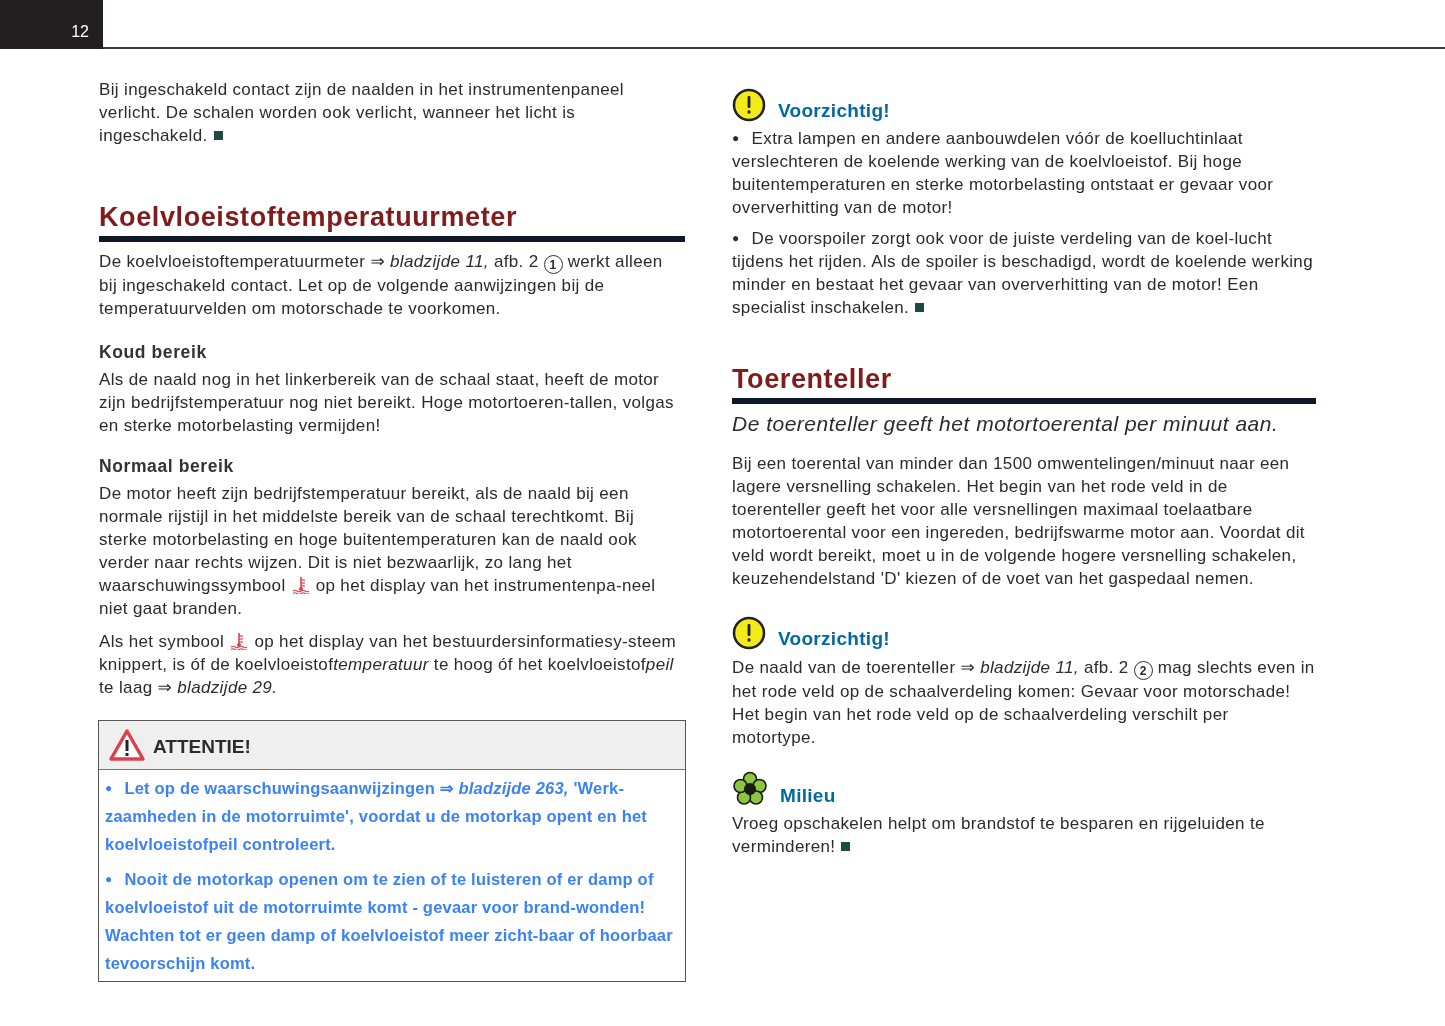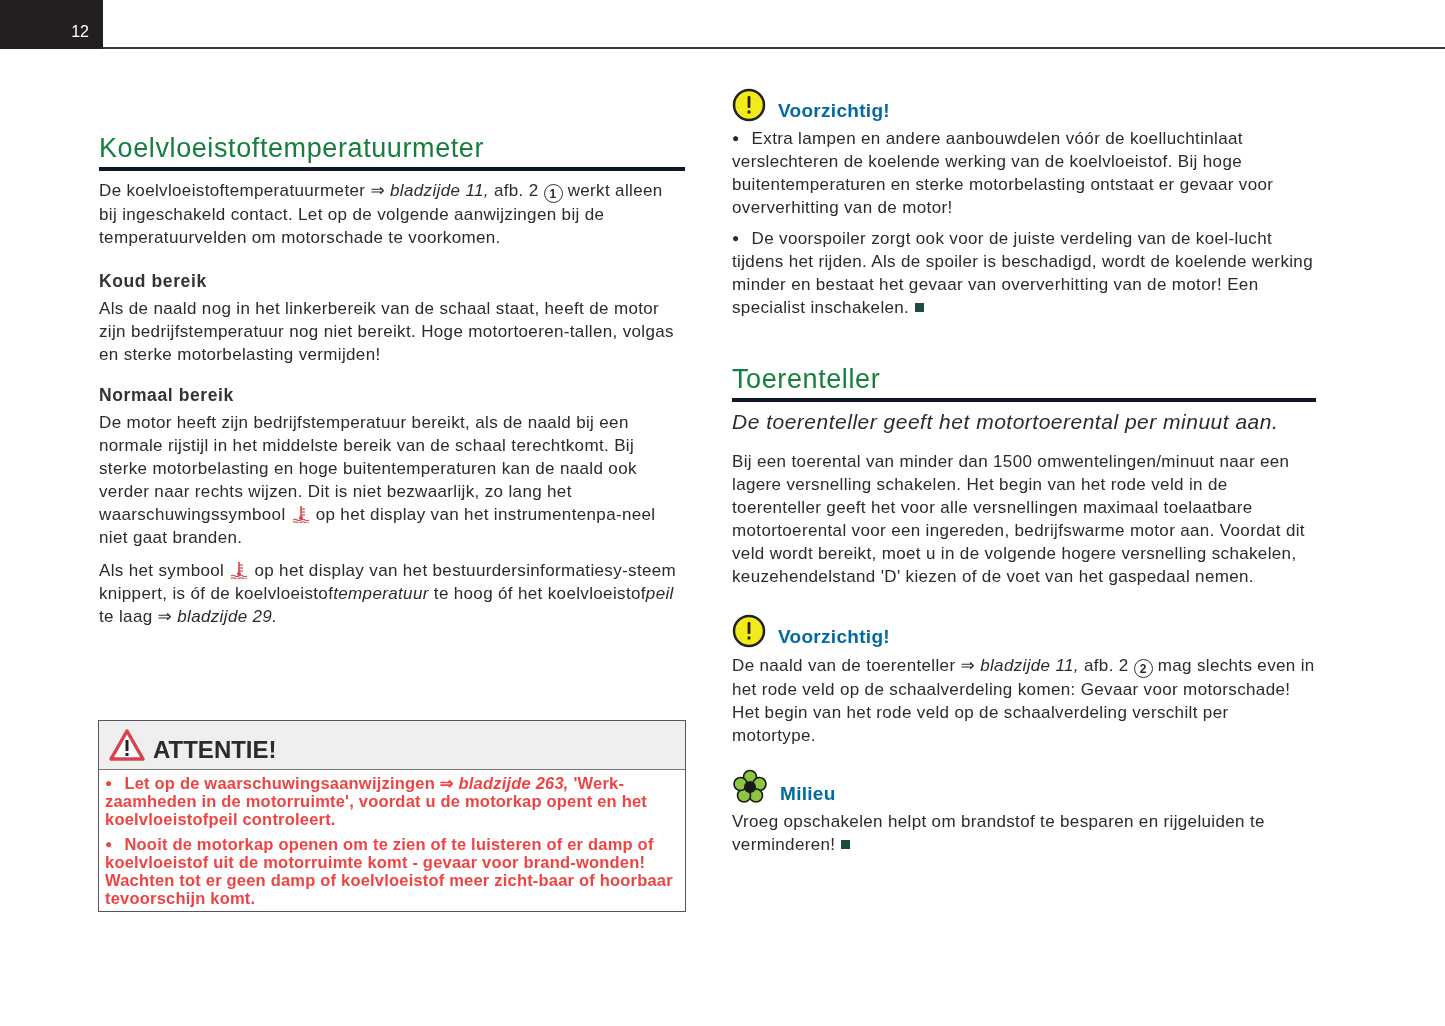--- a/index.html
+++ b/index.html
@@ -9,52 +9,53 @@
     .pagenum-box { position: absolute; left: 0; top: 0; width: 103px; height: 49px; background: #231f20; }
     .pagenum { position: absolute; right: 14px; bottom: 8px; color: #fff; font-size: 16px; }
     .topline { position: absolute; left: 103px; top: 47px; right: 0; height: 2px; background: #3a3a3a; }
 
     .col { position: absolute; top: 78px; }
     .col-left { left: 99px; width: 586px; }
     .col-right { left: 732px; width: 584px; }
 
     p { margin: 0; font-size: 17px; line-height: 23px; letter-spacing: 0.35px; }
     .mt8 { margin-top: 9px; }
-    .h1 { font-size: 27px; font-weight: normal; color: #15803d; letter-spacing: 0.6px;
-          padding-bottom: 3px; border-bottom: 4px solid #0f172a; margin: 0; line-height: 32px; }
+    .h1 { font-size: 27px; font-weight: bold; color: #7f1d1d; letter-spacing: 0.6px;
+          padding-bottom: 3px; border-bottom: 6px solid #0f172a; margin: 0; line-height: 32px; }
     .h3 { font-size: 17.5px; font-weight: bold; color: #333; letter-spacing: 0.6px; margin: 0 0 5px 0; line-height: 22px; }
     .it { font-style: italic; }
     .endmark { display: inline-block; width: 9px; height: 9px; background: #1e4a44; margin-left: 6px; vertical-align: 1px; }
     .circnum { display: inline-block; width: 19px; height: 19px; border: 1.5px solid #333; border-radius: 50%;
                font-size: 12px; line-height: 19px; text-align: center; vertical-align: -2px; box-sizing: border-box; font-weight: bold; }
     .thermo { display: inline-block; width: 20px; height: 18px; vertical-align: -3px; }
     .bullet::before { content: "\25CF"; font-size: 12px; margin-right: 12px; vertical-align: 2px; }
 
     .warnbox { position: absolute; left: 98px; top: 720px; width: 586px; border: 1px solid #555; background: #fff; }
     .warnhead { height: 48px; background: #f0efef; border-bottom: 1px solid #777; position: relative; }
     .warnhead svg { position: absolute; left: 9px; top: 7px; }
-    .warnhead .title { position: absolute; left: 54px; top: 15px; font-size: 24px; font-weight: bold; color: #2b2b2b; }
+    .warnhead .title { position: absolute; left: 54px; top: 15px; font-size: 19px; font-weight: bold; color: #2b2b2b; }
     .warnbody { padding: 4px 8px 4px 6px; }
-    .warnbody p { font-weight: bold; font-size: 16.5px; line-height: 18px; letter-spacing: 0.2px; color: #ef4444; }
+    .warnbody p { font-weight: bold; font-size: 16.5px; line-height: 28px; letter-spacing: 0.2px; color: #3b82f6; }
 
     .notehead { display: flex; align-items: flex-end; height: 36px; }
     .notehead .label { font-size: 19px; font-weight: bold; margin-left: 12px; color: #0369a1; letter-spacing: 0.3px; line-height: 22px; }
     .subtitle { font-size: 21px; font-style: italic; line-height: 28px; letter-spacing: 0.5px; margin: 6px 0 0 0; color: #2b2b2b; }
   </style>
 </head>
 <body>
 
 <div class="topbar">
   <div class="pagenum-box">
     <span class="pagenum">12</span>
   </div>
   <div class="topline"></div>
 </div>
 
 <div class="col col-left">
+  <p><span>Bij ingeschakeld contact zijn de naalden in het instrumentenpaneel verlicht. De schalen worden ook verlicht, wanneer het licht is ingeschakeld.</span><span class="endmark"></span></p>
 
   <h2 class="h1" style="margin-top:54px;">Koelvloeistoftemperatuurmeter</h2>
 
   <p style="margin-top:8px;"><span>De koelvloeistoftemperatuurmeter ⇒ </span><span class="it">bladzijde 11,</span><span> afb. 2 </span><span class="circnum">1</span><span> werkt alleen bij ingeschakeld contact. Let op de volgende aanwijzingen bij de temperatuurvelden om motorschade te voorkomen.</span></p>
 
   <h3 class="h3" style="margin-top:21px;">Koud bereik</h3>
   <p>Als de naald nog in het linkerbereik van de schaal staat, heeft de motor zijn bedrijfstemperatuur nog niet bereikt. Hoge motortoeren-tallen, volgas en sterke motorbelasting vermijden!</p>
 
   <h3 class="h3" style="margin-top:18px;">Normaal bereik</h3>
   <p><span>De motor heeft zijn bedrijfstemperatuur bereikt, als de naald bij een normale rijstijl in het middelste bereik van de schaal terechtkomt. Bij sterke motorbelasting en hoge buitentemperaturen kan de naald ook verder naar rechts wijzen. Dit is niet bezwaarlijk, zo lang het waarschuwingssymbool </span><svg class="thermo" viewBox="0 0 20 18">

